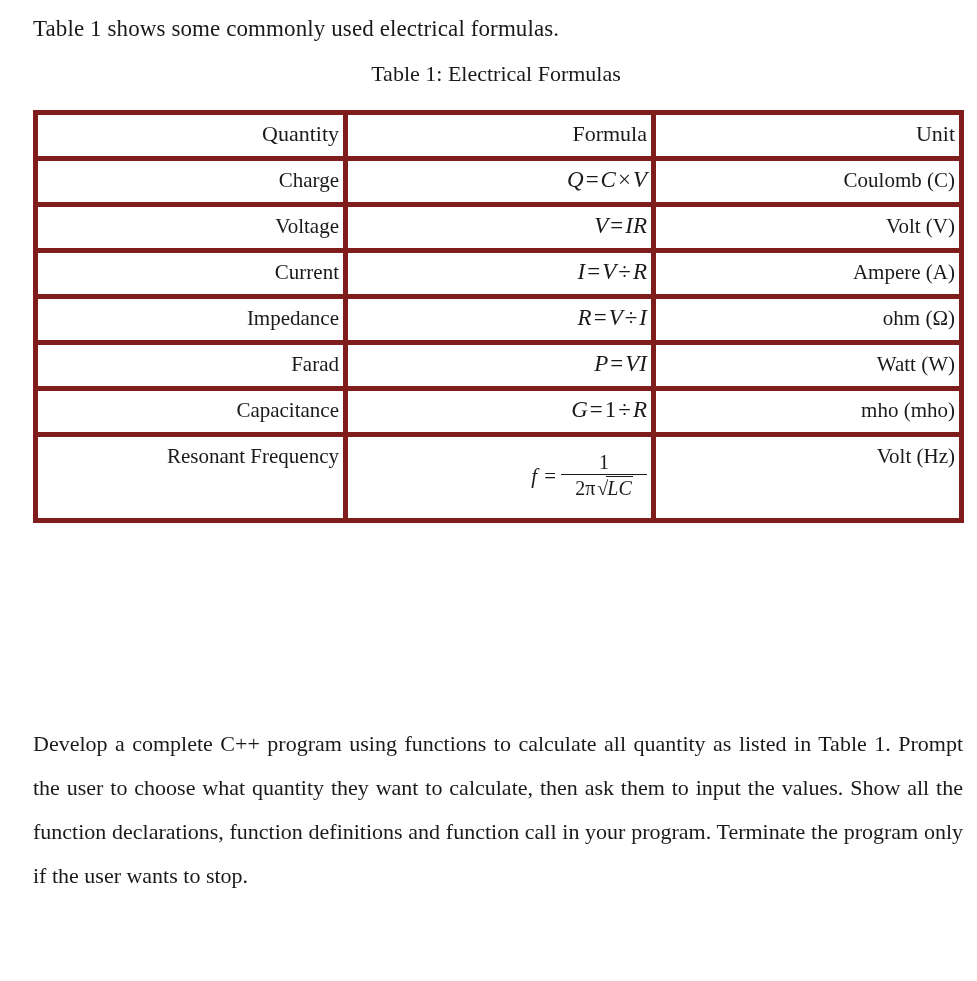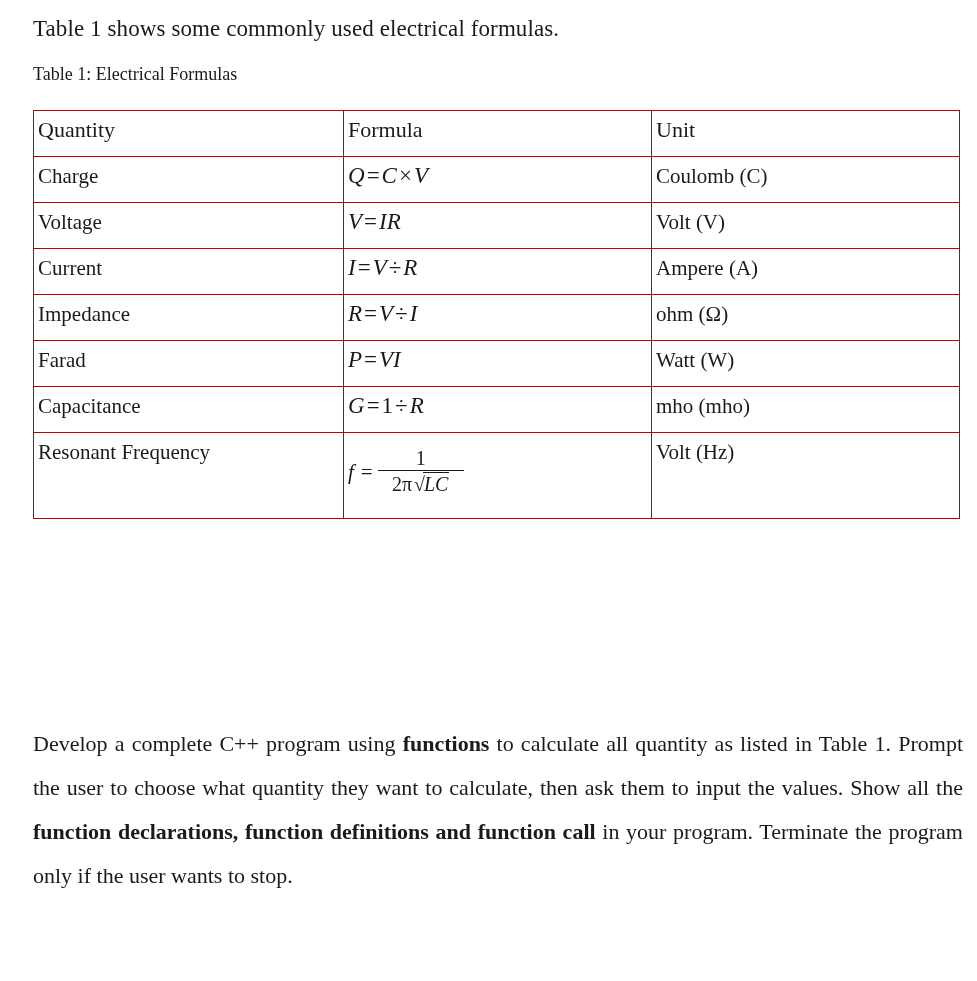--- a/index.html
+++ b/index.html
@@ -31,37 +31,37 @@
     font-size: 23px;
     line-height: 30px;
     letter-spacing: 0.1px;
   }
 
   .table-caption {
     position: absolute;
     left: 33px;
     top: 60px;
     width: 926px;
-    text-align: left;
-    font-size: 18px;
+    text-align: center;
+    font-size: 22px;
     line-height: 28px;
   }
 
   table.formula-table {
     position: absolute;
     left: 33px;
     top: 110px;
     width: 926px;
     border-collapse: collapse;
     table-layout: fixed;
   }
   table.formula-table td,
   table.formula-table th {
-    border: 1px solid #7f1d1d;
-    text-align: left;
+    border: 5px solid #7f1d1d;
+    text-align: right;
     vertical-align: top;
     padding: 6px 4px 0 4px;
     font-weight: normal;
     font-size: 21px;
     line-height: 26px;
     height: 46px;
     box-sizing: border-box;
   }
   table.formula-table col.c-quantity { width: 310px; }
   table.formula-table col.c-formula  { width: 308px; }
@@ -155,21 +155,21 @@
   .body-paragraph {
     position: absolute;
     left: 33px;
     top: 722px;
     width: 930px;
     font-size: 22px;
     line-height: 44px;
     text-align: justify;
     text-justify: inter-word;
   }
-  .body-paragraph b { font-weight: bold; }
+  .body-paragraph b { font-weight: normal; }
 </style>
 </head>
 <body>
 
 <div class="page">
 
   <div class="intro-line">Table 1 shows some commonly used electrical formulas.</div>
 
   <div class="table-caption">Table 1: Electrical Formulas</div>
 

